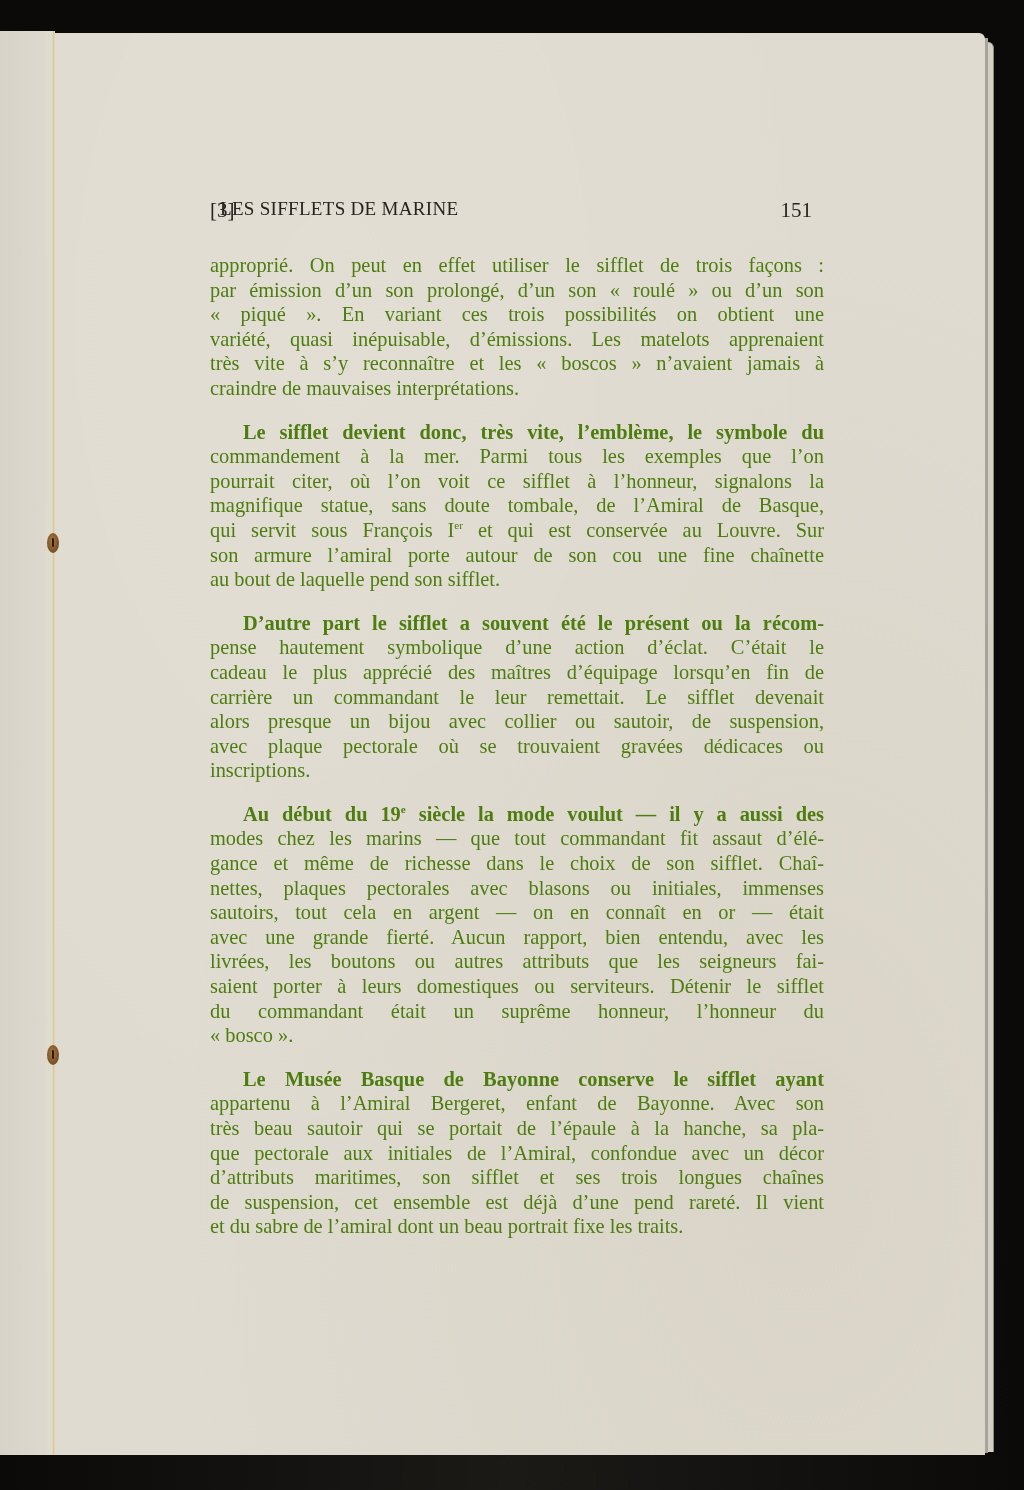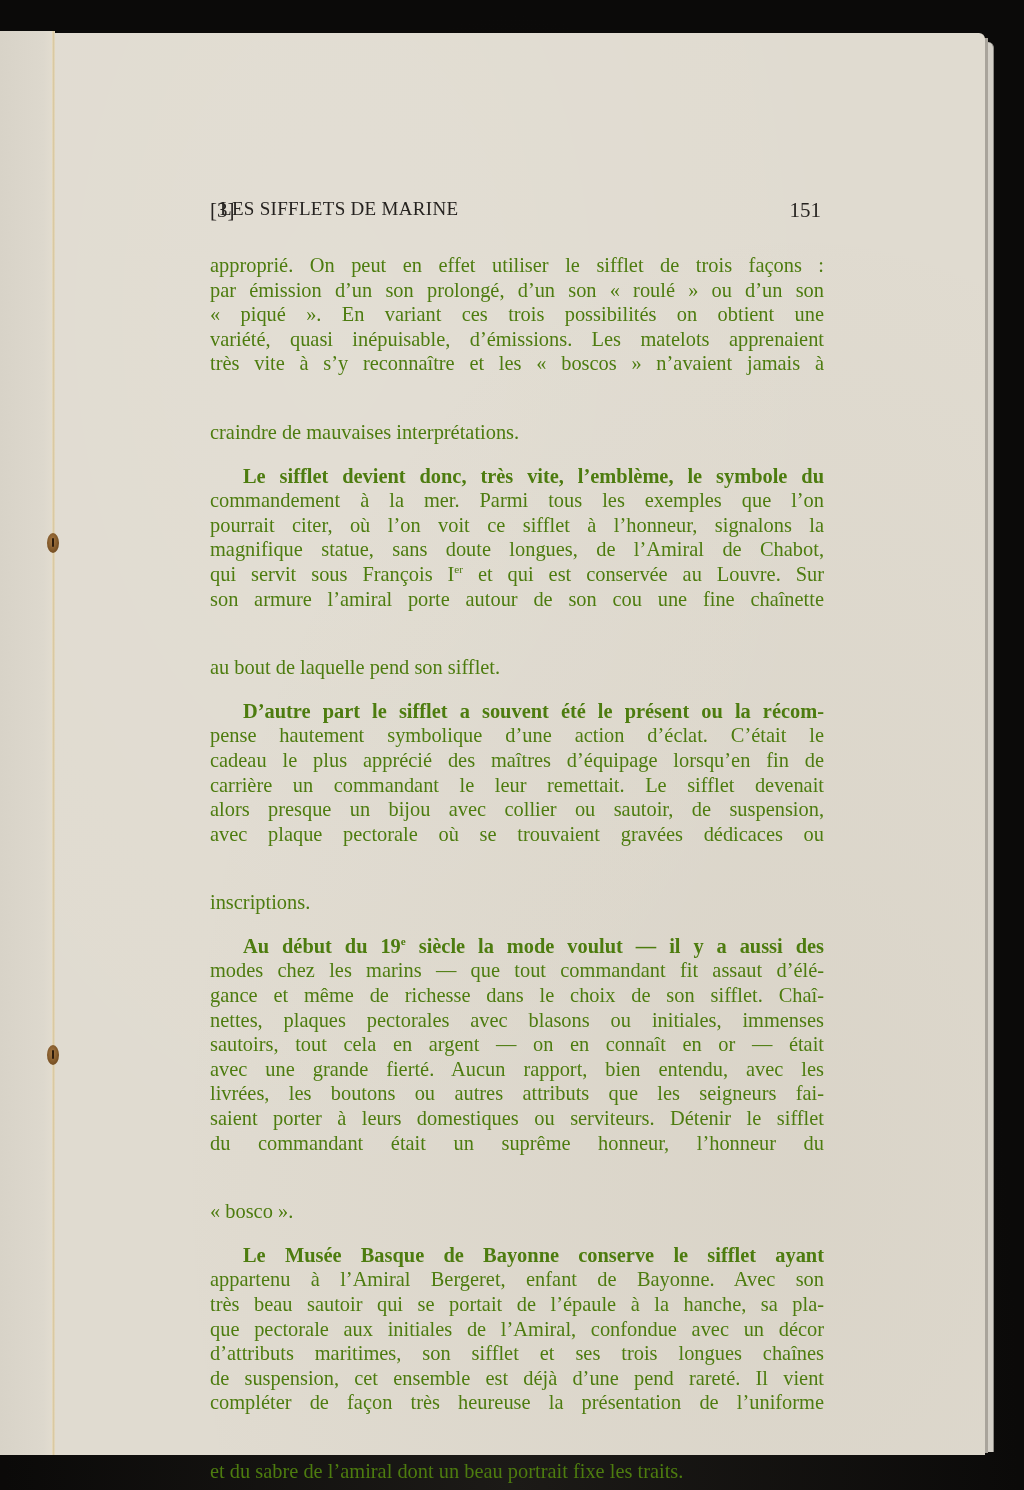--- a/index.html
+++ b/index.html
@@ -48,29 +48,29 @@
     }
     .staple.s1 { left: 47px; top: 533px; }
     .staple.s2 { left: 47px; top: 1045px; }
 
     .running-head {
       position: absolute; left: 210px; top: 198px; width: 614px; height: 26px;
       color: #262320; font-size: 19px;
     }
     .running-head .folio-left { position: absolute; left: 0; top: 0; font-size: 21px; }
     .running-head .title { position: absolute; left: 0; right: 0; top: 0; text-align: left; letter-spacing: 0.3px; padding-left: 10px; }
-    .running-head .folio-right { position: absolute; right: 3px; top: 0; font-size: 21px; }
+    .running-head .folio-right { position: absolute; right: 12px; top: 0; font-size: 21px; }
 
     .text-block {
       position: absolute; left: 210px; top: 253px; width: 614px;
       color: #4d7c0f; font-size: 20.4px; line-height: 24.6px;
     }
     .para { margin: 0 0 19px 0; text-align: justify; }
     .line { display: block; text-align: justify; text-align-last: justify; white-space: nowrap; }
-    .line.last { text-align-last: left; margin-top: 44px; }
+    .line.last { text-align-last: left; }
     .line.indent { padding-left: 33px; font-weight: bold; }
     sup { font-size: 0.55em; line-height: 0; vertical-align: 0.75em; }
   </style>
 </head>
 <body>
 
 <div class="backdrop"></div>
 <div class="left-page"></div>
 <div class="spine"></div>
 <div class="page-edge-1"></div>
@@ -93,21 +93,21 @@
     <span class="line">« piqué ». En variant ces trois possibilités on obtient une</span>
     <span class="line">variété, quasi inépuisable, d’émissions. Les matelots apprenaient</span>
     <span class="line">très vite à s’y reconnaître et les « boscos » n’avaient jamais à</span>
     <span class="line last">craindre de mauvaises interprétations.</span>
   </p>
 
   <p class="para">
     <span class="line indent">Le sifflet devient donc, très vite, l’emblème, le symbole du</span>
     <span class="line">commandement à la mer. Parmi tous les exemples que l’on</span>
     <span class="line">pourrait citer, où l’on voit ce sifflet à l’honneur, signalons la</span>
-    <span class="line">magnifique statue, sans doute longues, de l’Amiral de Chabot,</span>
+    <span class="line">magnifique statue, sans doute tombale, de l’Amiral de Basque,</span>
     <span class="line"><span>qui servit sous François I</span><sup>er</sup><span> et qui est conservée au Louvre. Sur</span></span>
     <span class="line">son armure l’amiral porte autour de son cou une fine chaînette</span>
     <span class="line last">au bout de laquelle pend son sifflet.</span>
   </p>
 
   <p class="para">
     <span class="line indent">D’autre part le sifflet a souvent été le présent ou la récom-</span>
     <span class="line">pense hautement symbolique d’une action d’éclat. C’était le</span>
     <span class="line">cadeau le plus apprécié des maîtres d’équipage lorsqu’en fin de</span>
     <span class="line">carrière un commandant le leur remettait. Le sifflet devenait</span>
@@ -129,16 +129,15 @@
     <span class="line last">« bosco ».</span>
   </p>
 
   <p class="para">
     <span class="line indent">Le Musée Basque de Bayonne conserve le sifflet ayant</span>
     <span class="line">appartenu à l’Amiral Bergeret, enfant de Bayonne. Avec son</span>
     <span class="line">très beau sautoir qui se portait de l’épaule à la hanche, sa pla-</span>
     <span class="line">que pectorale aux initiales de l’Amiral, confondue avec un décor</span>
     <span class="line">d’attributs maritimes, son sifflet et ses trois longues chaînes</span>
     <span class="line">de suspension, cet ensemble est déjà d’une pend rareté. Il vient</span>
-    <span class="line">compléter de façon très heureuse la présentation de l’uniforme</span>
     <span class="line last">et du sabre de l’amiral dont un beau portrait fixe les traits.</span>
   </p>
 </div>
 
 </body></html>

